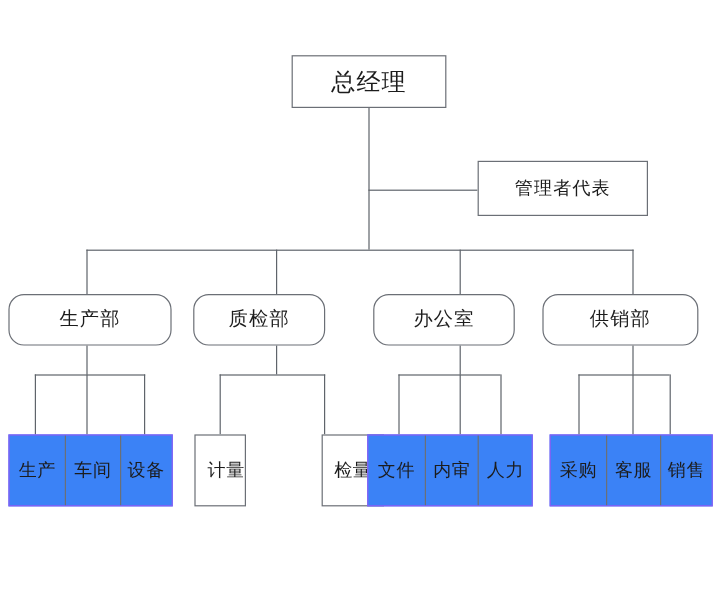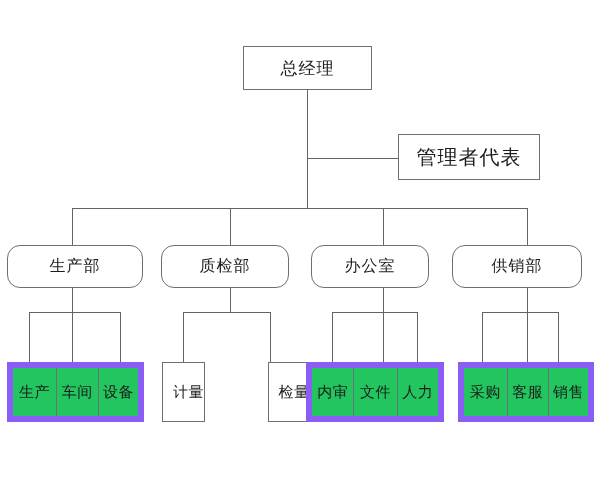--- a/index.html
+++ b/index.html
@@ -17,32 +17,32 @@
     box-sizing:border-box;
     border:1px solid #6b6f76;
     background:#ffffff;
     display:flex;
     align-items:center;
     justify-content:center;
     color:#1c1c1c;
     letter-spacing:1px;
     white-space:nowrap;
   }
-  .node.lvl1{font-size:17px;}
-  .node.lvl2{font-size:20px;text-align:center;}
+  .node.lvl1{font-size:20px;}
+  .node.lvl2{font-size:15px;text-align:center;}
   .node.lvl3{font-size:16px;border-radius:13px;}
   .node.leaf{font-size:15px;letter-spacing:0.5px;}
 
   
   .leafgroup{
     position:absolute;
     box-sizing:border-box;
     display:flex;
-    border:6px solid #8b5cf6;
-    background:#22c55e;
+    border:1px solid #8b5cf6;
+    background:#3b82f6;
     height:60px;
   }
   .leafgroup .cell{
     box-sizing:border-box;
     display:flex;
     align-items:center;
     justify-content:center;
     font-size:15px;
     color:#1c1c1c;
     letter-spacing:0.5px;
@@ -76,21 +76,21 @@
 
   <div class="vline" style="left:72px;top:208px;height:37px;"></div>
   <div class="vline" style="left:230px;top:208px;height:37px;"></div>
   <div class="vline" style="left:383px;top:208px;height:37px;"></div>
   <div class="vline" style="left:527px;top:208px;height:37px;"></div>
 
   <div class="node lvl3" style="left:7px;top:245px;width:136px;height:43px;">
     <span>生产部</span>
   </div>
 
-  <div class="node lvl3" style="left:161px;top:245px;width:128px;height:43px;">
+  <div class="node lvl3" style="left:161px;top:245px;width:110px;height:43px;">
     <span>质检部</span>
   </div>
 
   <div class="node lvl3" style="left:311px;top:245px;width:118px;height:43px;">
     <span>办公室</span>
   </div>
 
   <div class="node lvl3" style="left:452px;top:245px;width:130px;height:43px;">
     <span>供销部</span>
   </div>
@@ -125,25 +125,25 @@
     <span>检量</span>
   </div>
 
   <div class="vline" style="left:383px;top:288px;height:24px;"></div>
   <div class="hline" style="left:332px;top:312px;width:85px;"></div>
   <div class="vline" style="left:332px;top:312px;height:50px;"></div>
   <div class="vline" style="left:383px;top:312px;height:50px;"></div>
   <div class="vline" style="left:417px;top:312px;height:50px;"></div>
 
   <div class="leafgroup" style="left:306px;top:362px;width:138px;">
+    <div class="cell" style="width:47px;">
+      <span>文件</span>
+    </div>
     <div class="cell" style="width:45px;">
       <span>内审</span>
-    </div>
-    <div class="cell" style="width:47px;">
-      <span>文件</span>
     </div>
     <div class="cell" style="width:45px;align-items:center;">
       <span>人力</span>
     </div>
   </div>
 
   <div class="vline" style="left:527px;top:288px;height:24px;"></div>
   <div class="hline" style="left:482px;top:312px;width:76px;"></div>
   <div class="vline" style="left:482px;top:312px;height:50px;"></div>
   <div class="vline" style="left:527px;top:312px;height:50px;"></div>

